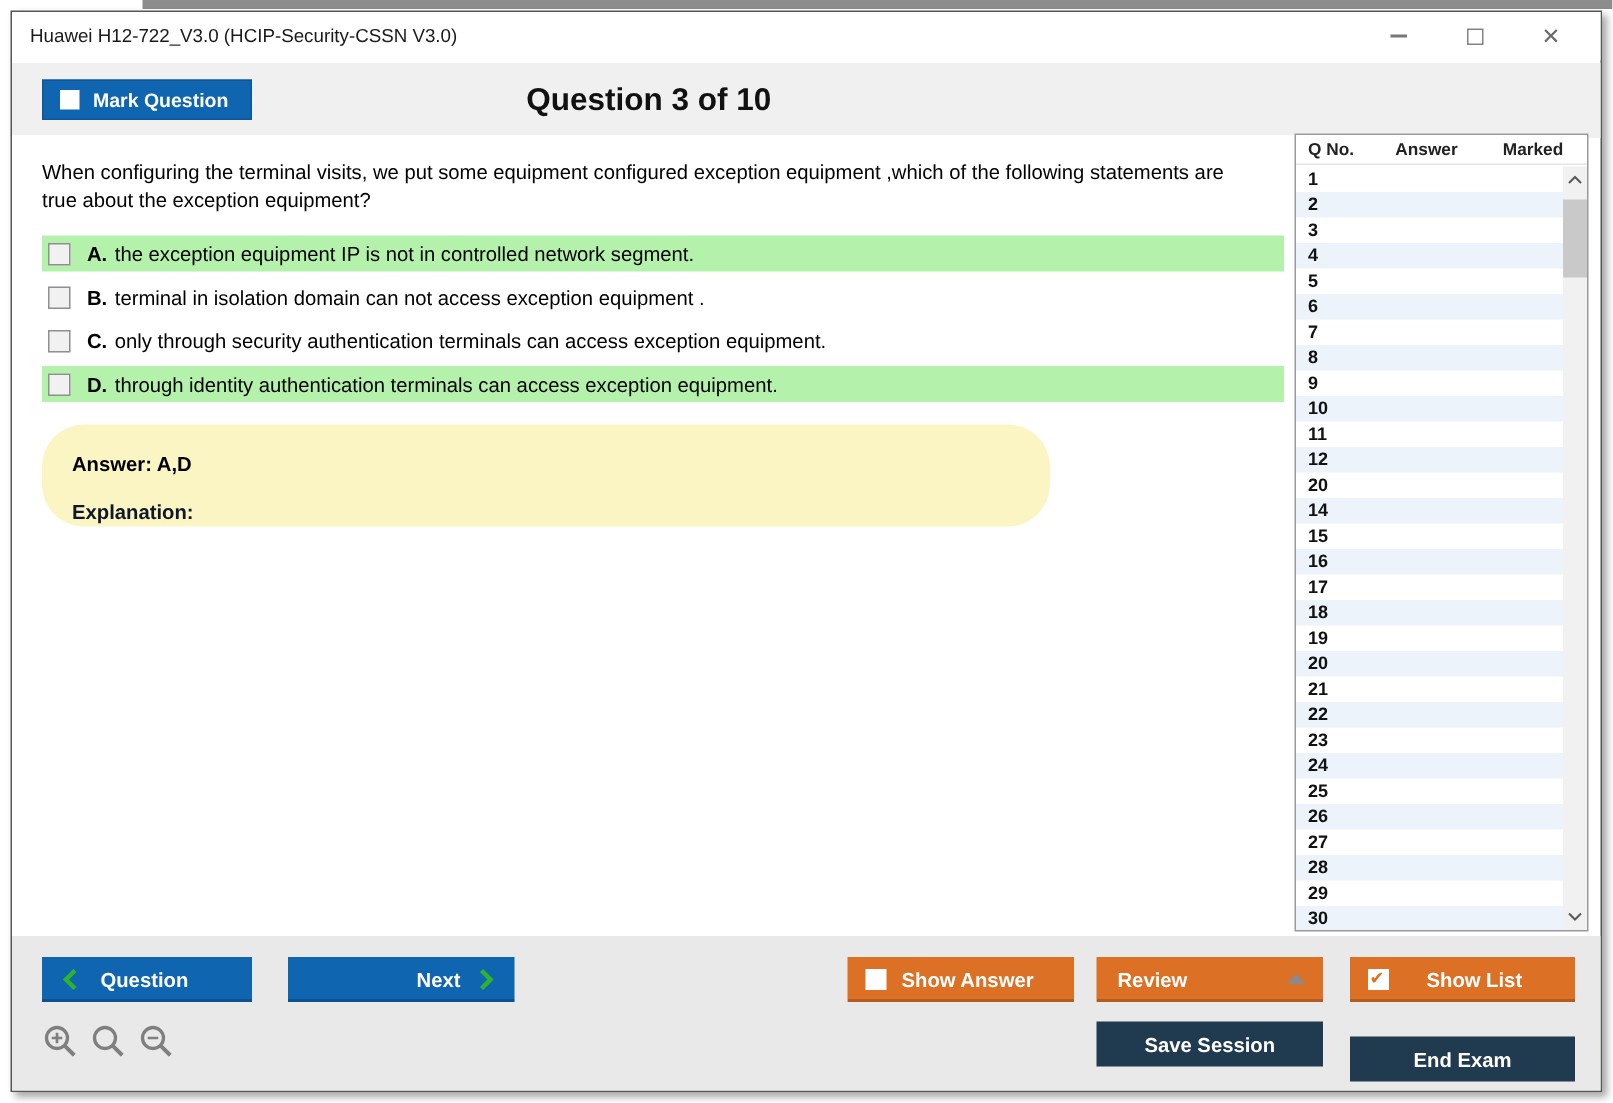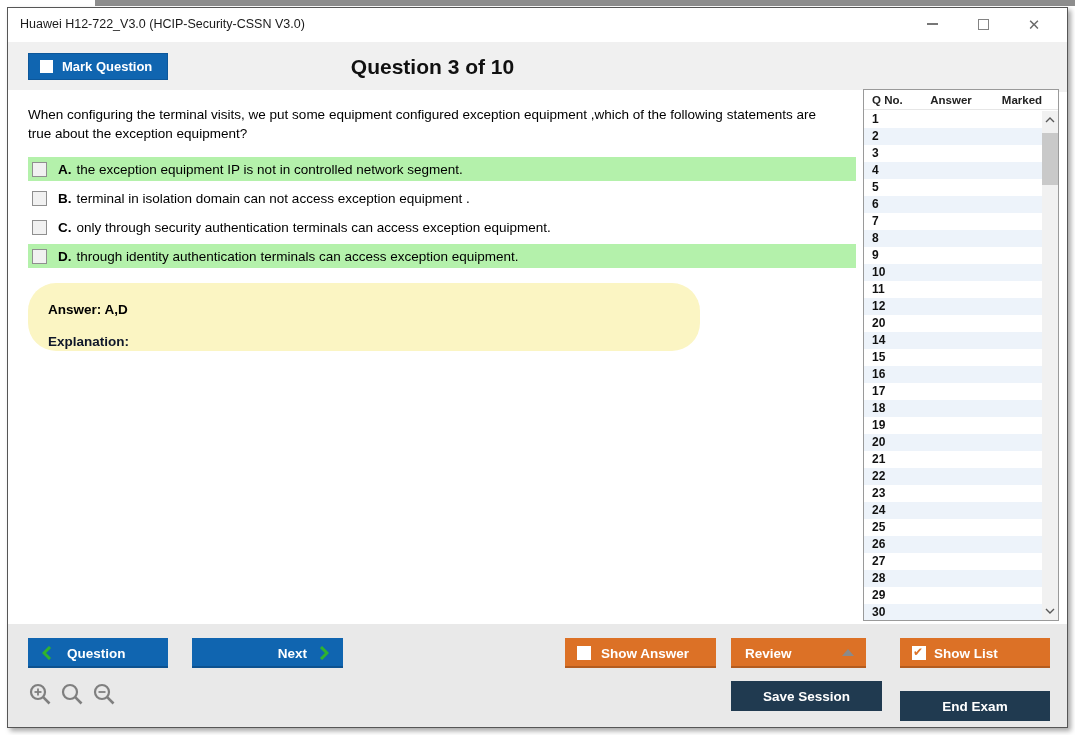--- a/index.html
+++ b/index.html
@@ -58,22 +58,22 @@
   .footer { position:absolute; left:0; right:0; top:616px; bottom:0; background:#e9e9e9; }
   .fbtn { position:absolute; height:30px; border:none; display:flex; align-items:center; color:#fff;
           font-weight:bold; font-size:13.5px; font-family:inherit; cursor:pointer;
           box-shadow: inset 0 -2px 0 rgba(0,0,0,.18); }
   .blue { background:#1065b0; }
   .orange { background:#dc7126; }
   .navy { background:#203a50; box-shadow:none; }
   .btn-prev { left:20px; top:14px; width:140px; padding-left:14px; gap:15px; }
   .btn-next { left:184px; top:14px; width:151px; justify-content:flex-end; padding-right:14px; gap:12px; }
   .btn-showanswer { left:557px; top:14px; width:151px; padding-left:12px; gap:10px; }
-  .btn-review { left:723px; top:14px; width:135px; padding-left:14px; }
-  .btn-showlist { left:892px; top:14px; width:150px; padding-left:12px; gap:8px; }
+  .btn-review { left:723px; top:14px; width:151px; padding-left:14px; }
+  .btn-showlist { left:892px; top:14px; width:150px; padding-left:12px; gap:25px; }
   .btn-save { left:723px; top:57px; width:151px; justify-content:center; }
   .btn-end { left:892px; top:67px; width:150px; justify-content:center; }
   .cb-box { width:14px; height:14px; background:#fff; display:inline-block; position:relative; flex:0 0 auto; }
   .cb-box.checked::after { content:"\2714"; position:absolute; left:1px; top:-1px; font-size:12px; color:#dc7126; }
   .tri-up { width:0; height:0; border-left:6px solid transparent; border-right:6px solid transparent;
             border-bottom:7px solid #8a8a8a; position:absolute; right:12px; top:11px; }
   .zoom-tools { position:absolute; left:20px; top:58px; display:flex; gap:7px; }
   .zoom-tools svg { cursor:pointer; }
 </style>
 </head>

